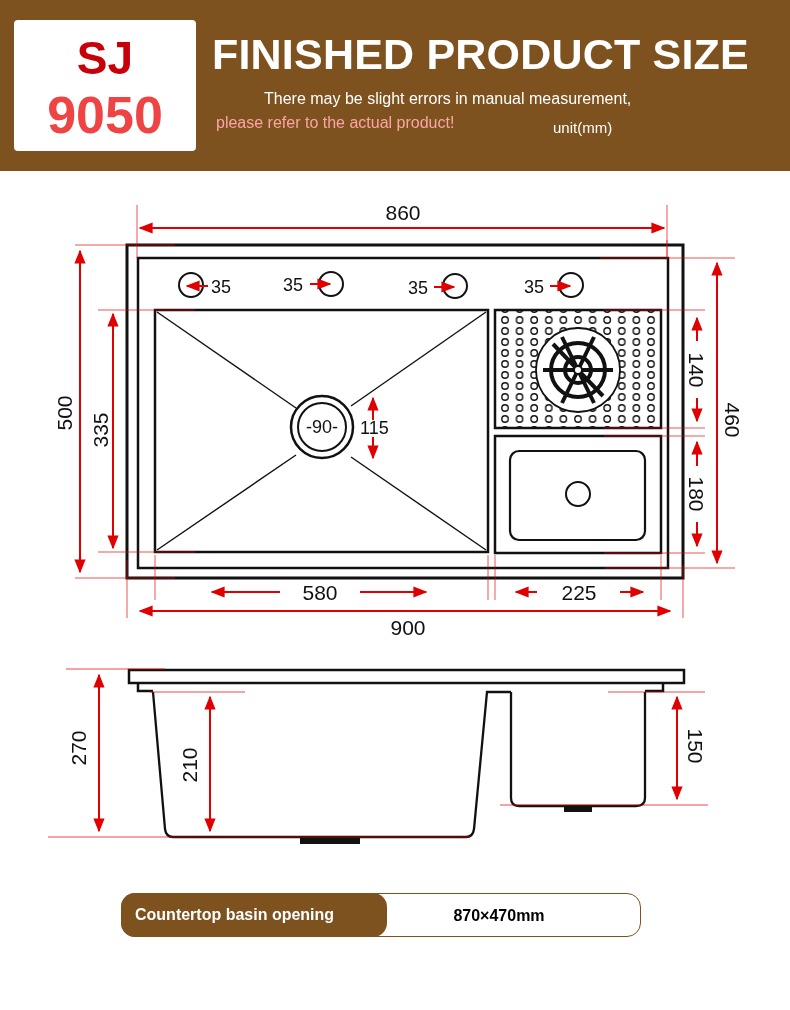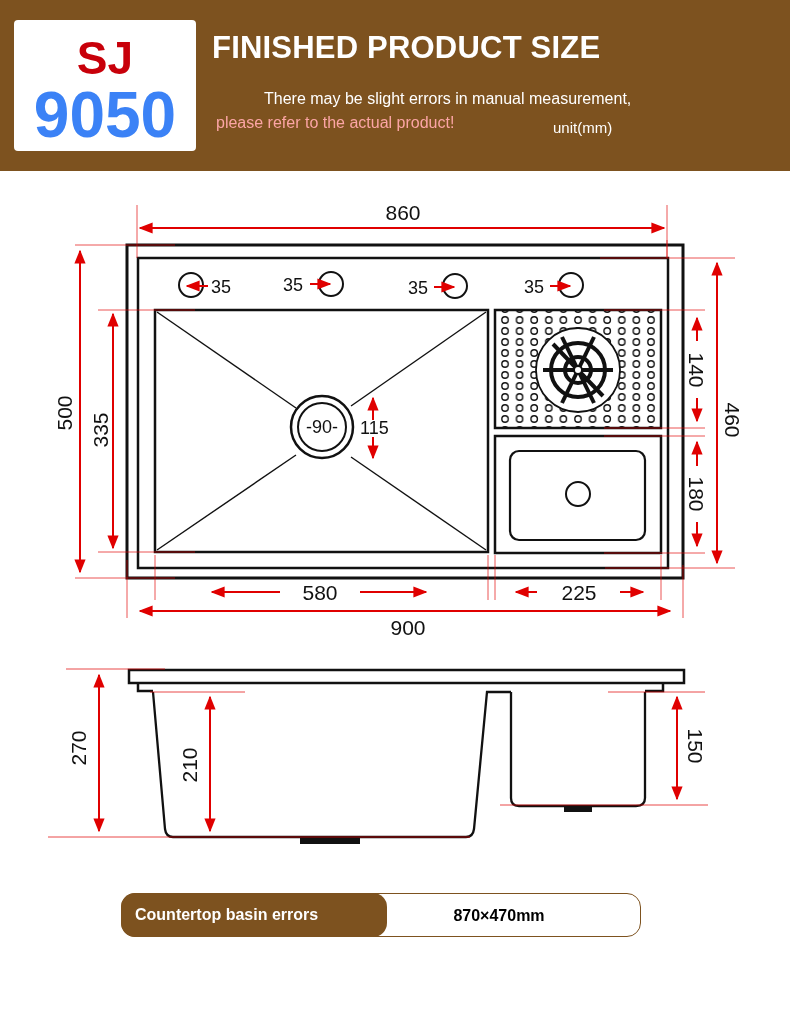--- a/index.html
+++ b/index.html
@@ -1,21 +1,21 @@
 <!DOCTYPE html>
 <html><head>
 <meta charset="utf-8">
 <style>
   html, body { margin: 0; padding: 0; background: #ffffff; }
   body { width: 790px; height: 1010px; position: relative; overflow: hidden; font-family: "Liberation Sans", sans-serif; }
   .header { position: absolute; left: 0; top: 0; width: 790px; height: 171px; background: #7d521f; }
   .model-badge { position: absolute; left: 14px; top: 20px; width: 182px; height: 131px; background: #ffffff; border-radius: 4px; text-align: center; }
   .model-line1 { position: absolute; left: 0; width: 100%; top: 12px; font-weight: bold; font-size: 46px; color: #c8000a; line-height: 52px; }
-  .model-line2 { position: absolute; left: 0; width: 100%; top: 66px; font-weight: bold; font-size: 64px; color: #3b82f6; line-height: 58px; }
-  .title { position: absolute; left: 212px; top: 30px; font-weight: bold; font-size: 31px; color: #ffffff; letter-spacing: 0.2px; white-space: nowrap; }
+  .model-line2 { position: absolute; left: 0; width: 100%; top: 66px; font-weight: bold; font-size: 52px; color: #ef4444; line-height: 58px; }
+  .title { position: absolute; left: 212px; top: 30px; font-weight: bold; font-size: 43px; color: #ffffff; letter-spacing: 0.2px; white-space: nowrap; }
   .subtitle1 { position: absolute; left: 216px; top: 90px; font-size: 16px; color: #ffffff; white-space: nowrap; margin-left: 48px; }
   .subtitle2 { position: absolute; left: 216px; top: 114px; font-size: 16px; color: #fca5a5; white-space: nowrap; }
   .unit { position: absolute; left: 553px; top: 119px; font-size: 15px; color: #ffffff; white-space: nowrap; }
   svg.drawing { position: absolute; left: 0; top: 171px; }
   .dim { font-family: "Liberation Sans", sans-serif; font-size: 21px; fill: #111111; }
   .dim-sm { font-family: "Liberation Sans", sans-serif; font-size: 18px; fill: #111111; }
   .opening { position: absolute; left: 121px; top: 893px; width: 518px; height: 42px; border: 1.5px solid #7d521f; border-radius: 14px; background: #ffffff; }
   .opening-label { position: absolute; left: -1px; top: -1px; width: 266px; height: 44px; background: #7d521f; border-radius: 14px; color: #ffffff; font-weight: bold; font-size: 16px; line-height: 44px; padding-left: 14px; box-sizing: border-box; white-space: nowrap; }
   .opening-value { position: absolute; left: 266px; top: 0; right: 0; height: 42px; text-align: center; font-weight: bold; font-size: 16px; line-height: 44px; color: #000000; padding-right: 30px; }
 </style>
@@ -172,15 +172,15 @@
       <line x1="210" y1="697" x2="210" y2="831" marker-start="url(#ah)" marker-end="url(#ah)"></line>
       <line x1="677" y1="697" x2="677" y2="799" marker-start="url(#ah)" marker-end="url(#ah)"></line>
     </g>
     <text transform="translate(86,748) rotate(-90)" text-anchor="middle" class="dim">270</text>
     <text transform="translate(197,765) rotate(-90)" text-anchor="middle" class="dim">210</text>
     <text transform="translate(688,746) rotate(90)" text-anchor="middle" class="dim">150</text>
   </g>
 </svg>
 
 <div class="opening">
-  <div class="opening-label">Countertop basin errors</div>
+  <div class="opening-label">Countertop basin opening</div>
   <div class="opening-value">870×470mm</div>
 </div>
 
 </body></html>

